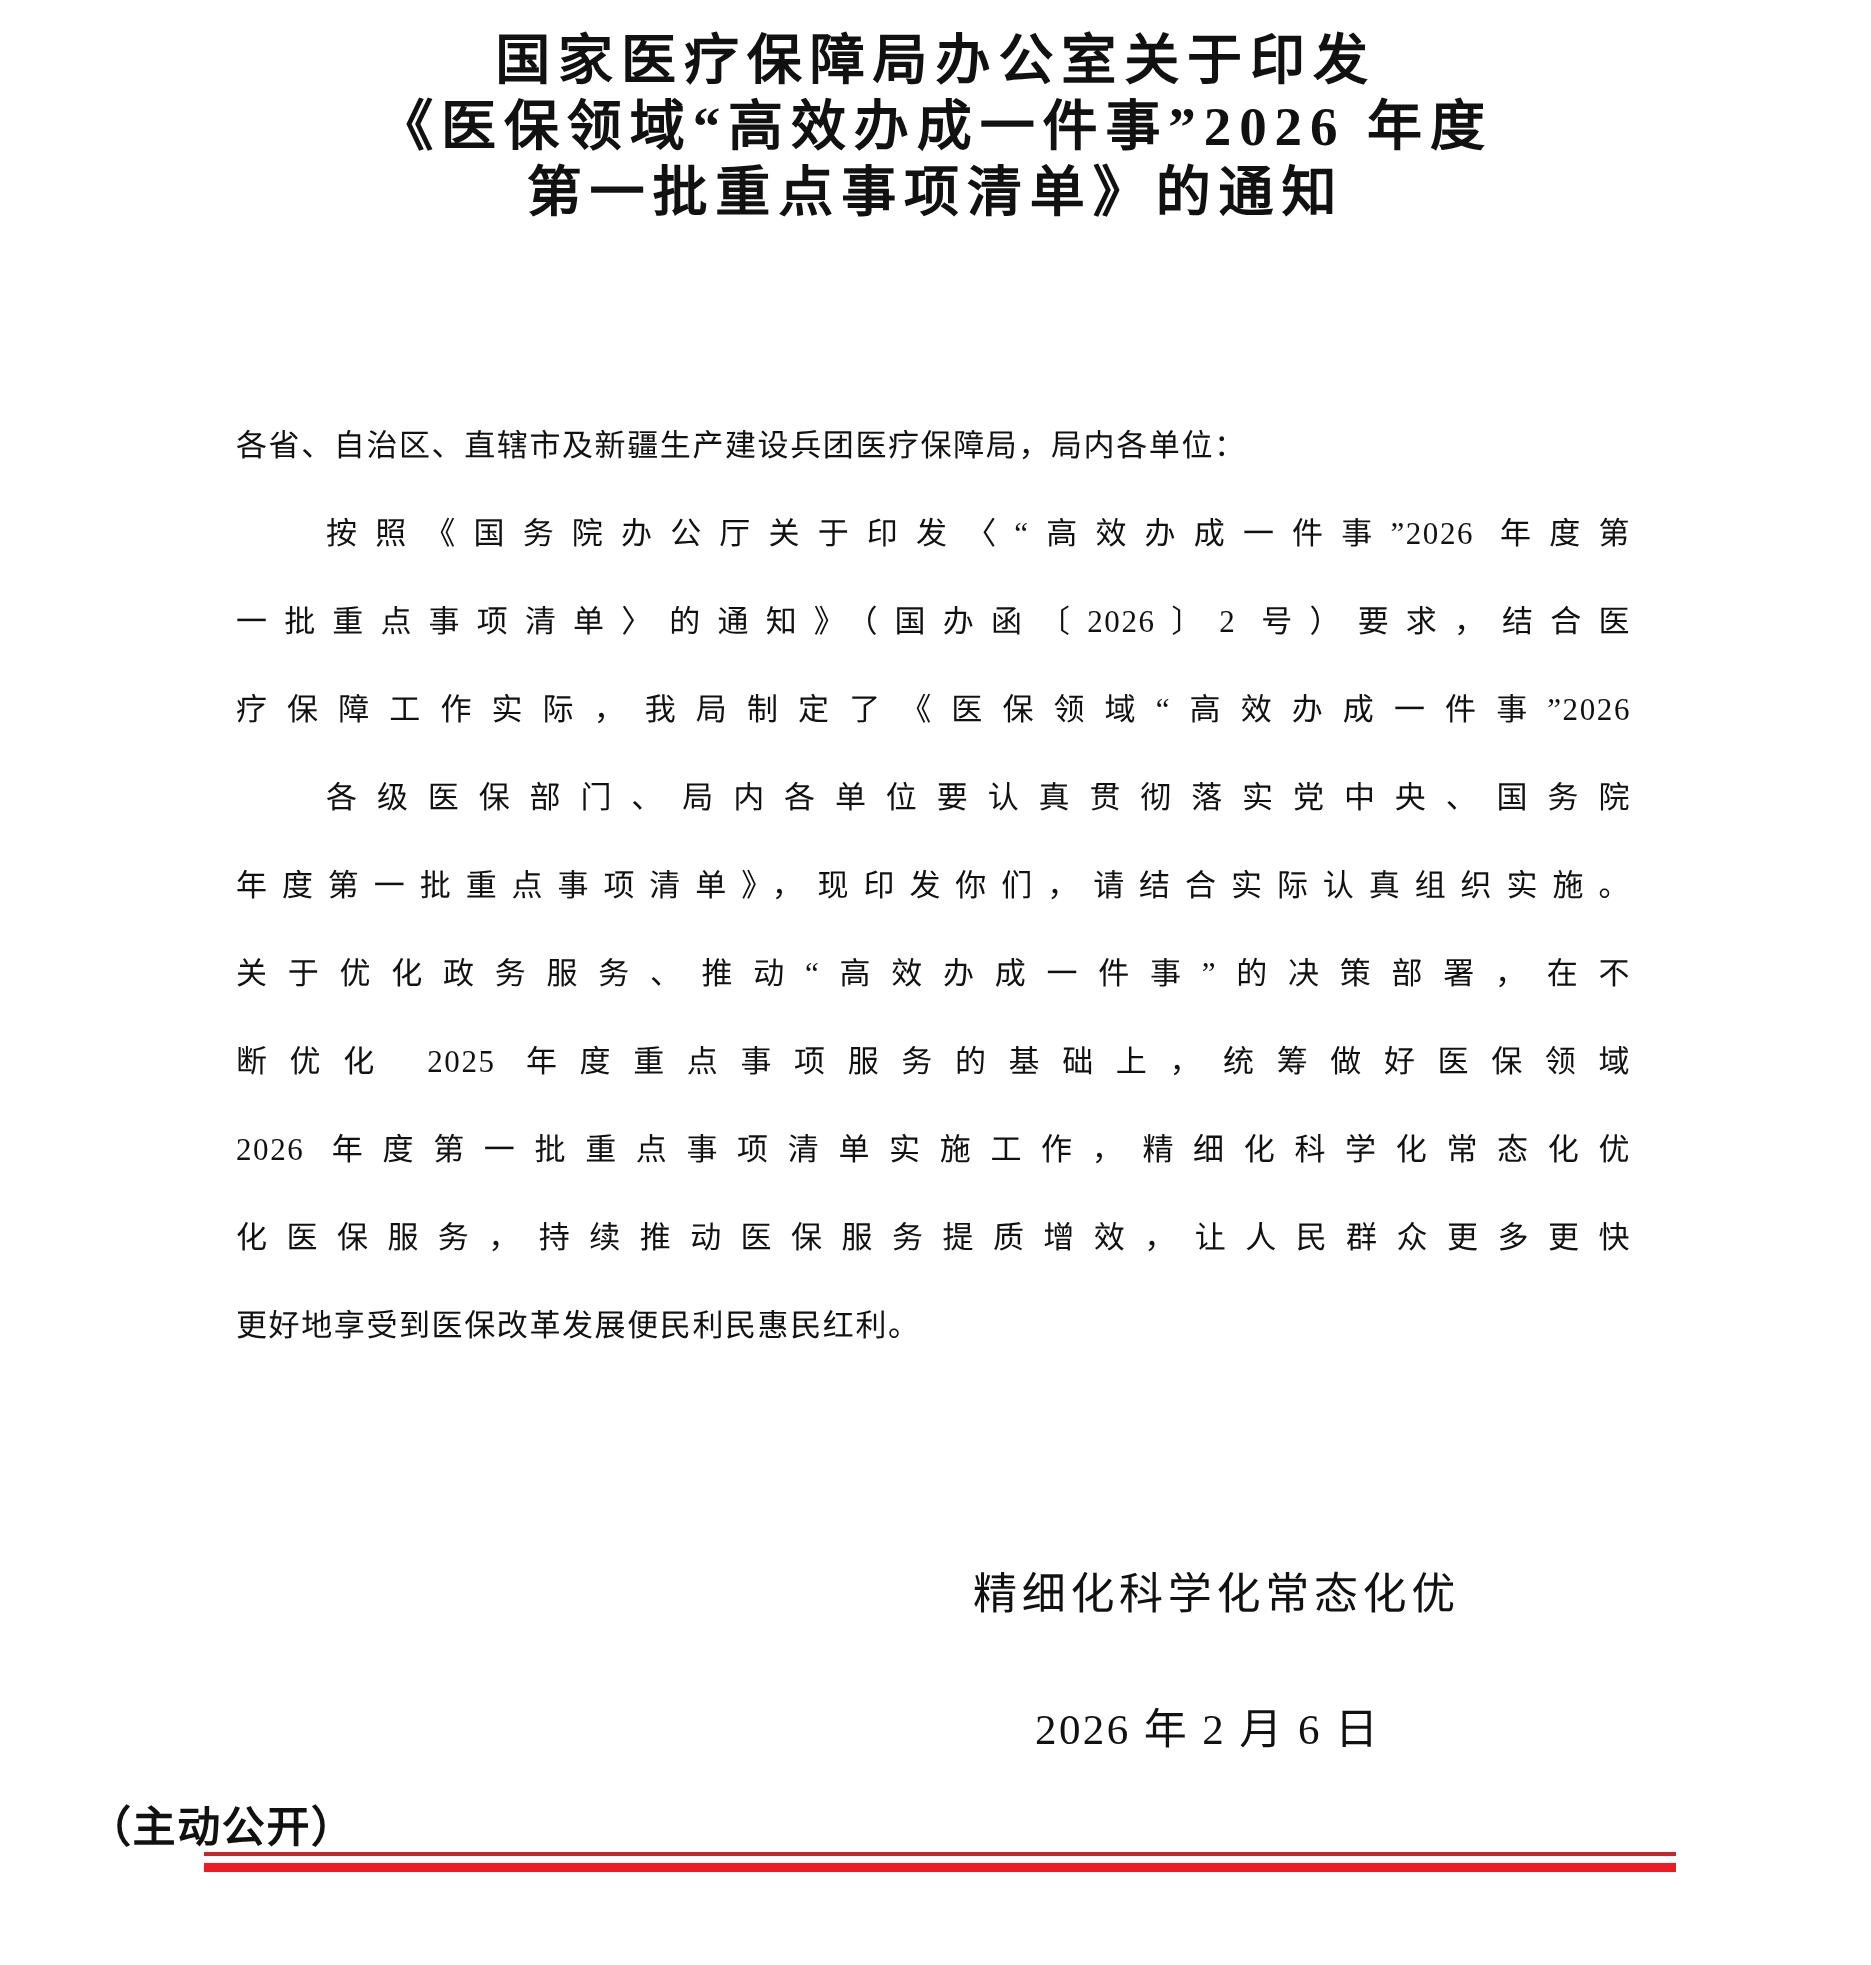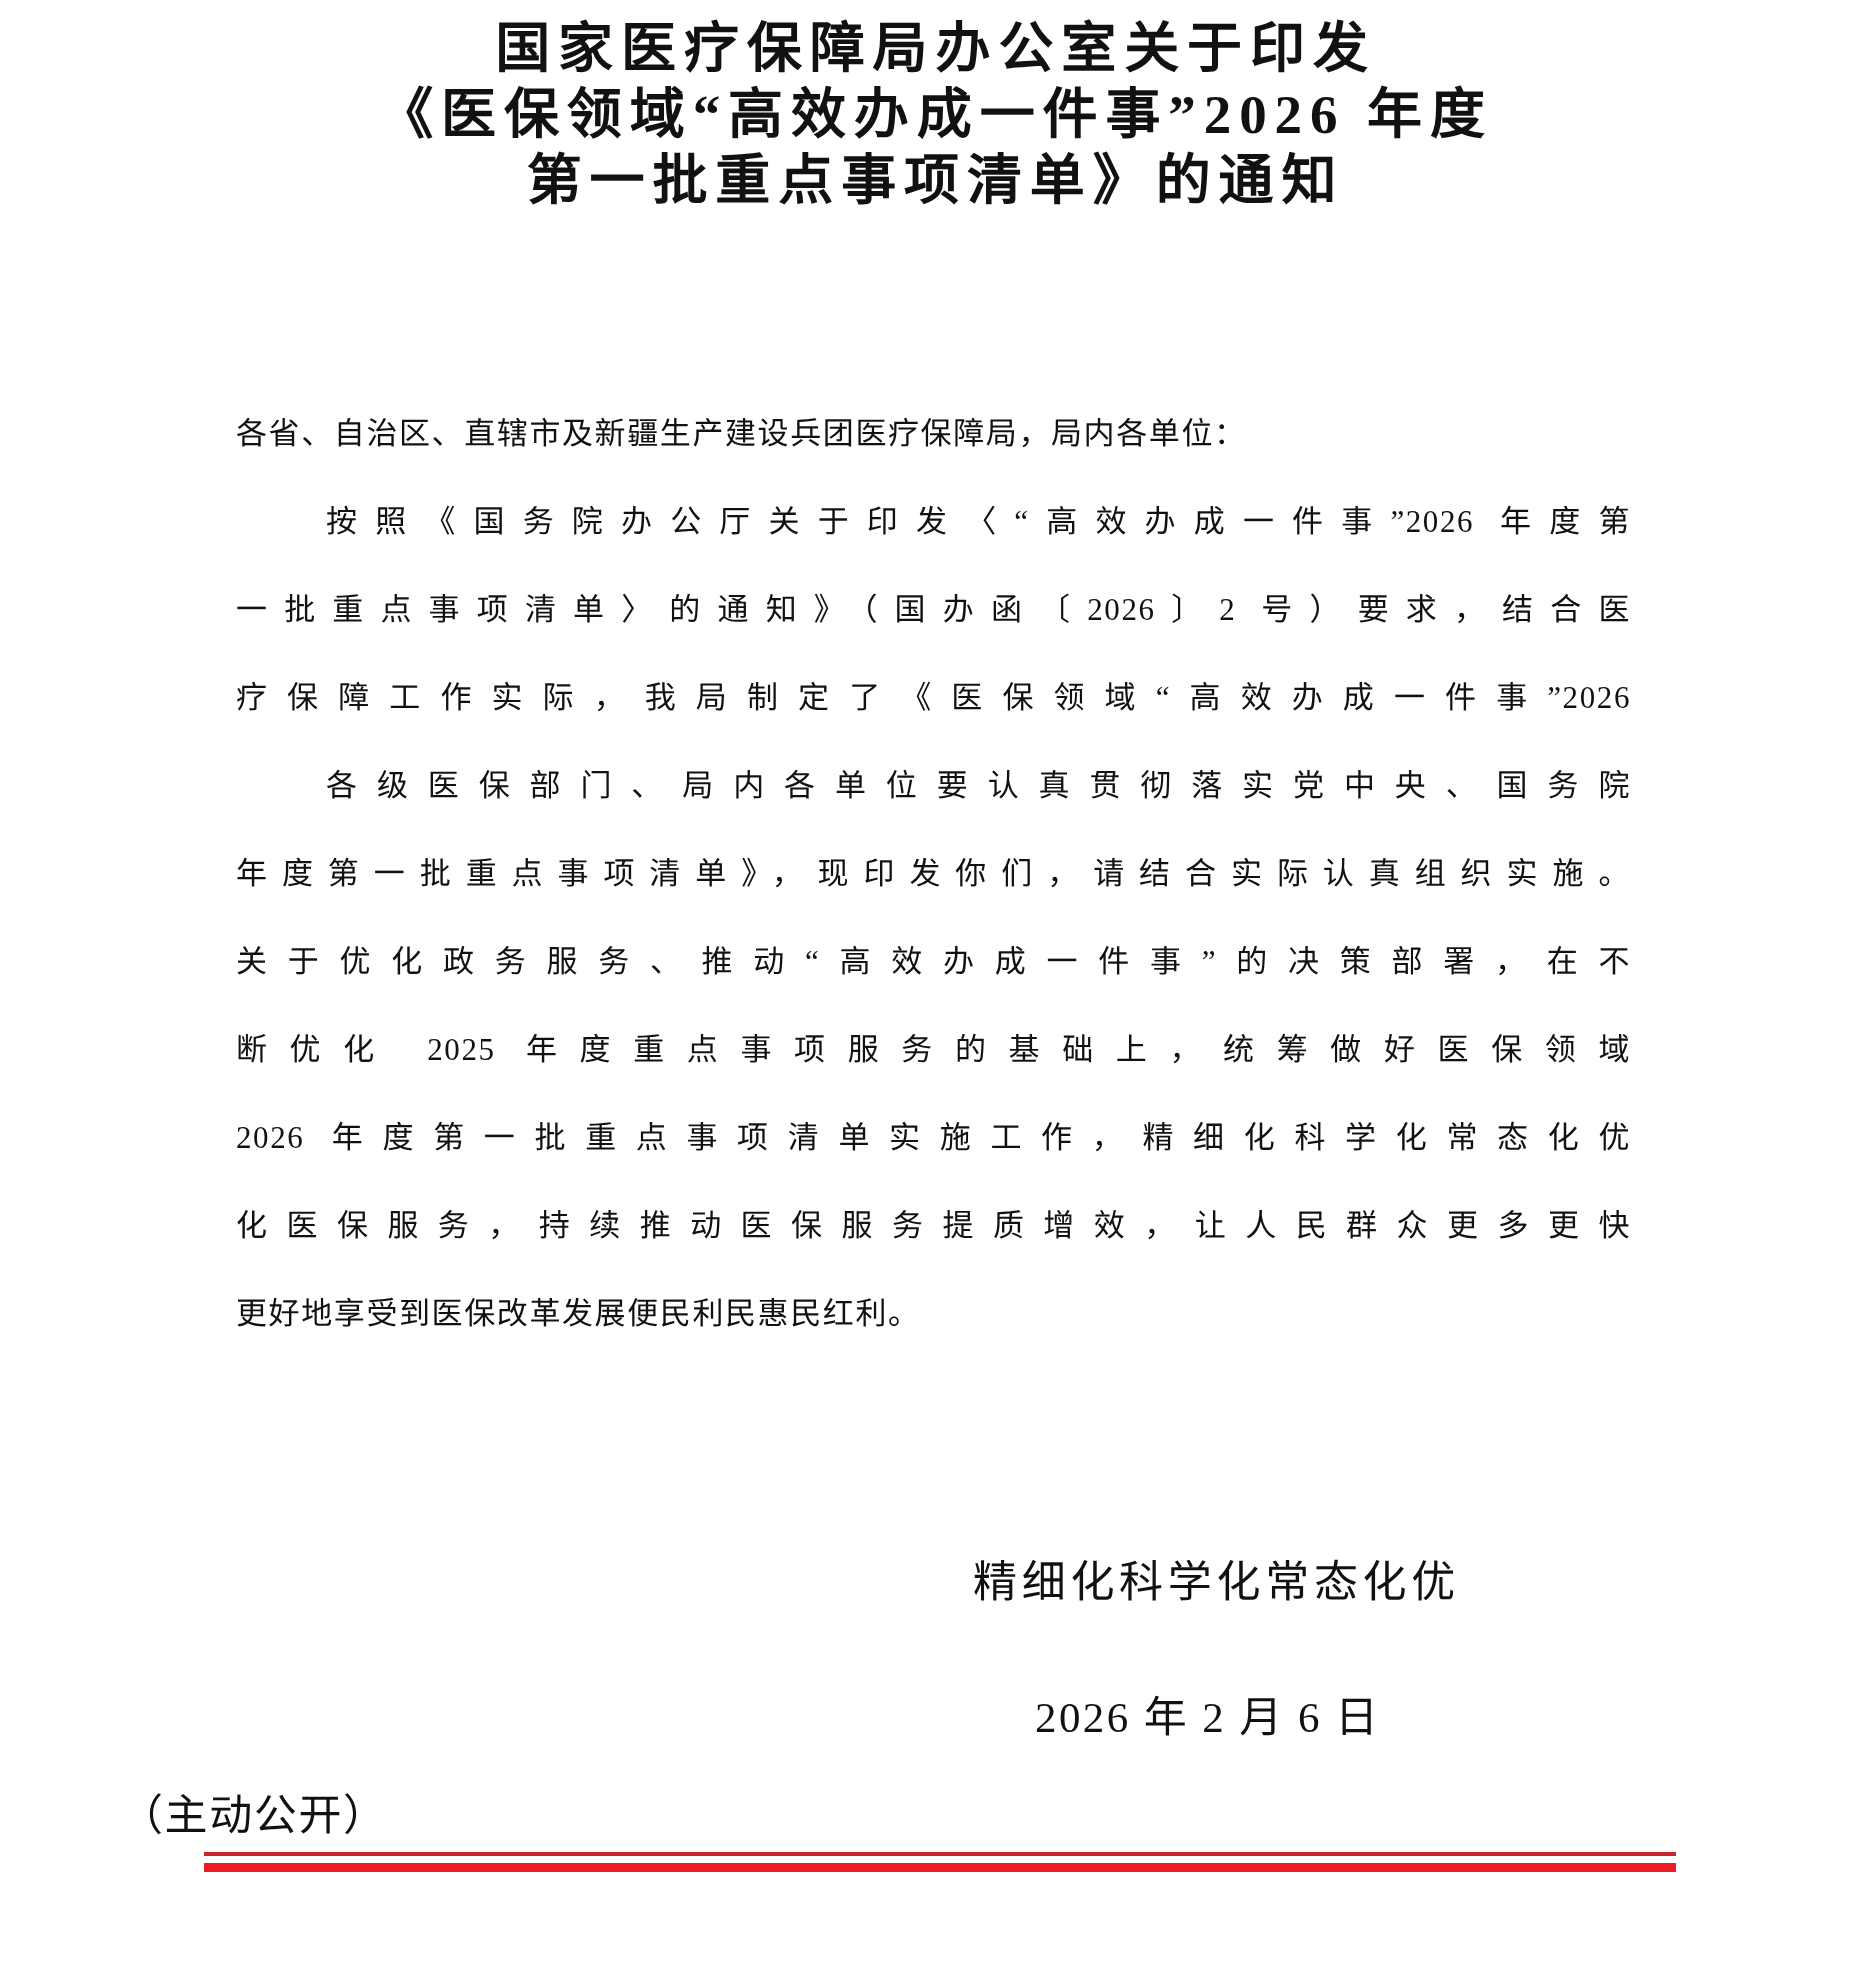--- a/index.html
+++ b/index.html
@@ -11,21 +11,21 @@
   body{
     width:1871px;height:1965px;background:#ffffff;
     font-family:"Liberation Serif","DejaVu Serif",serif;
     color:var(--ink);
   }
   .page{
     position:relative;width:1871px;height:1965px;overflow:hidden;background:#ffffff;
   }
   
   .title-block{
-    padding-top:16px;text-align:center;
+    padding-top:28px;text-align:center;
   }
   .title-line{
     font-size:55px;line-height:66px;font-weight:bold;
     letter-spacing:7.9px;white-space:nowrap;
   }
   
   .body-block{
     margin:176px 240px 0 236px; 
     font-size:31px;line-height:88px;letter-spacing:1.6px;
   }
@@ -43,22 +43,22 @@
   .signature-line{
     margin-top:201px;margin-left:973px;
     font-size:44px;line-height:47px;letter-spacing:4.7px;white-space:nowrap;
   }
   .date-line{
     margin-top:88px;margin-left:1035px;
     font-size:43px;line-height:47px;letter-spacing:2.4px;white-space:nowrap;
   }
   
   .footer-note{
-    margin-top:50px;margin-left:120px;
-    font-size:43px;line-height:49px;letter-spacing:1.6px;white-space:nowrap;
+    margin-top:50px;margin-left:88px;
+    font-size:43px;line-height:49px;letter-spacing:1.6px;white-space:nowrap;font-weight:bold;
   }
   .red-rule{
     position:absolute;left:204px;top:1852px;width:1472px;
   }
   .red-rule .thin{height:3.9px;background:var(--rule-thin);}
   .red-rule .gap{height:7px;background:transparent;}
   .red-rule .thick{height:9.4px;background:var(--rule-thick);}
 </style>
 </head>
 <body>

